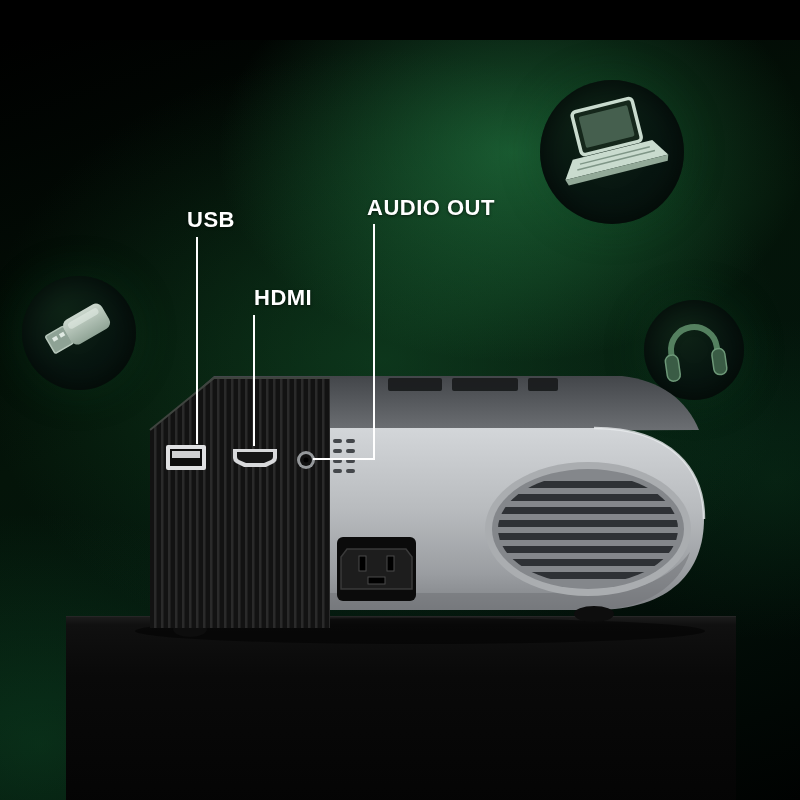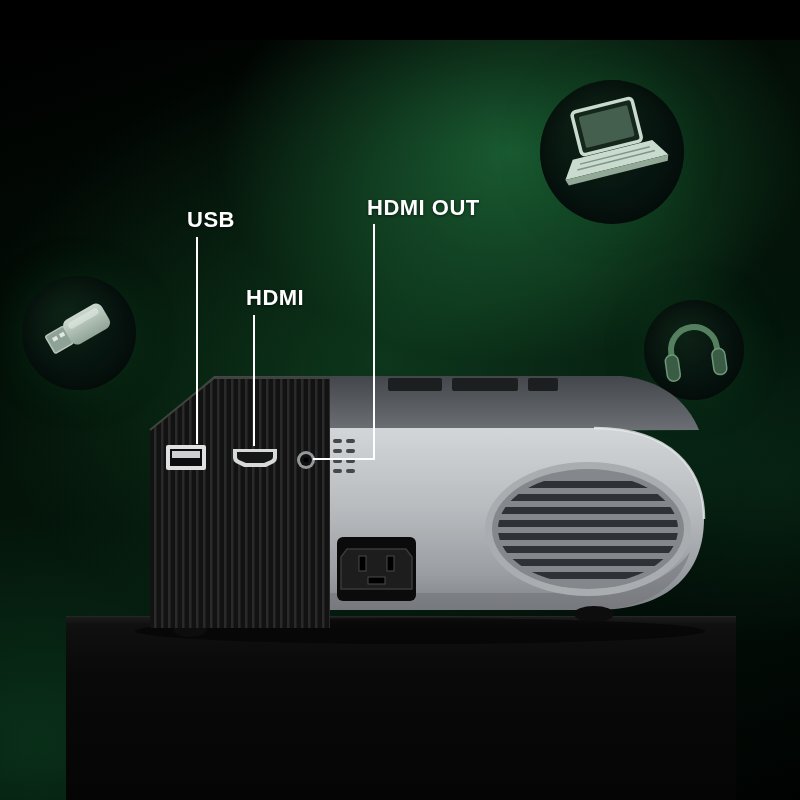--- a/index.html
+++ b/index.html
@@ -27,21 +27,21 @@
   }
   .circle-flash{left:22px;top:236px;width:114px;height:114px;}
   .circle-laptop{left:540px;top:40px;width:144px;height:144px;}
   .circle-headphones{left:644px;top:260px;width:100px;height:100px;}
   .projector{position:absolute;left:0;top:0;width:800px;height:800px;pointer-events:none;}
   .callout-label{
     position:absolute;color:#fff;font-weight:700;font-size:22px;letter-spacing:.5px;
     text-shadow:0 1px 3px rgba(0,0,0,.6);white-space:nowrap;
   }
   .lbl-usb{left:187px;top:167px;}
-  .lbl-hdmi{left:246px;top:245px;}
+  .lbl-hdmi{left:254px;top:245px;}
   .lbl-audio{left:367px;top:155px;}
   .vline{position:absolute;width:2px;background:#fff;}
   .ln-usb{left:196px;top:197px;height:207px;}
   .ln-hdmi{left:253px;top:275px;height:131px;}
   .ln-audio{left:373px;top:184px;height:236px;}
   .hline{position:absolute;height:2px;background:#fff;}
   .ln-audio-h{left:313px;top:418px;width:62px;}
 </style>
 </head>
 <body>
@@ -185,15 +185,15 @@
     </g>
   </svg>
 
   <div class="vline ln-usb"></div>
   <div class="vline ln-hdmi"></div>
   <div class="vline ln-audio"></div>
   <div class="hline ln-audio-h"></div>
 
   <div class="callout-label lbl-usb">USB</div>
   <div class="callout-label lbl-hdmi">HDMI</div>
-  <div class="callout-label lbl-audio">HDMI OUT</div>
+  <div class="callout-label lbl-audio">AUDIO OUT</div>
 
 </div>
 
 </body></html>

